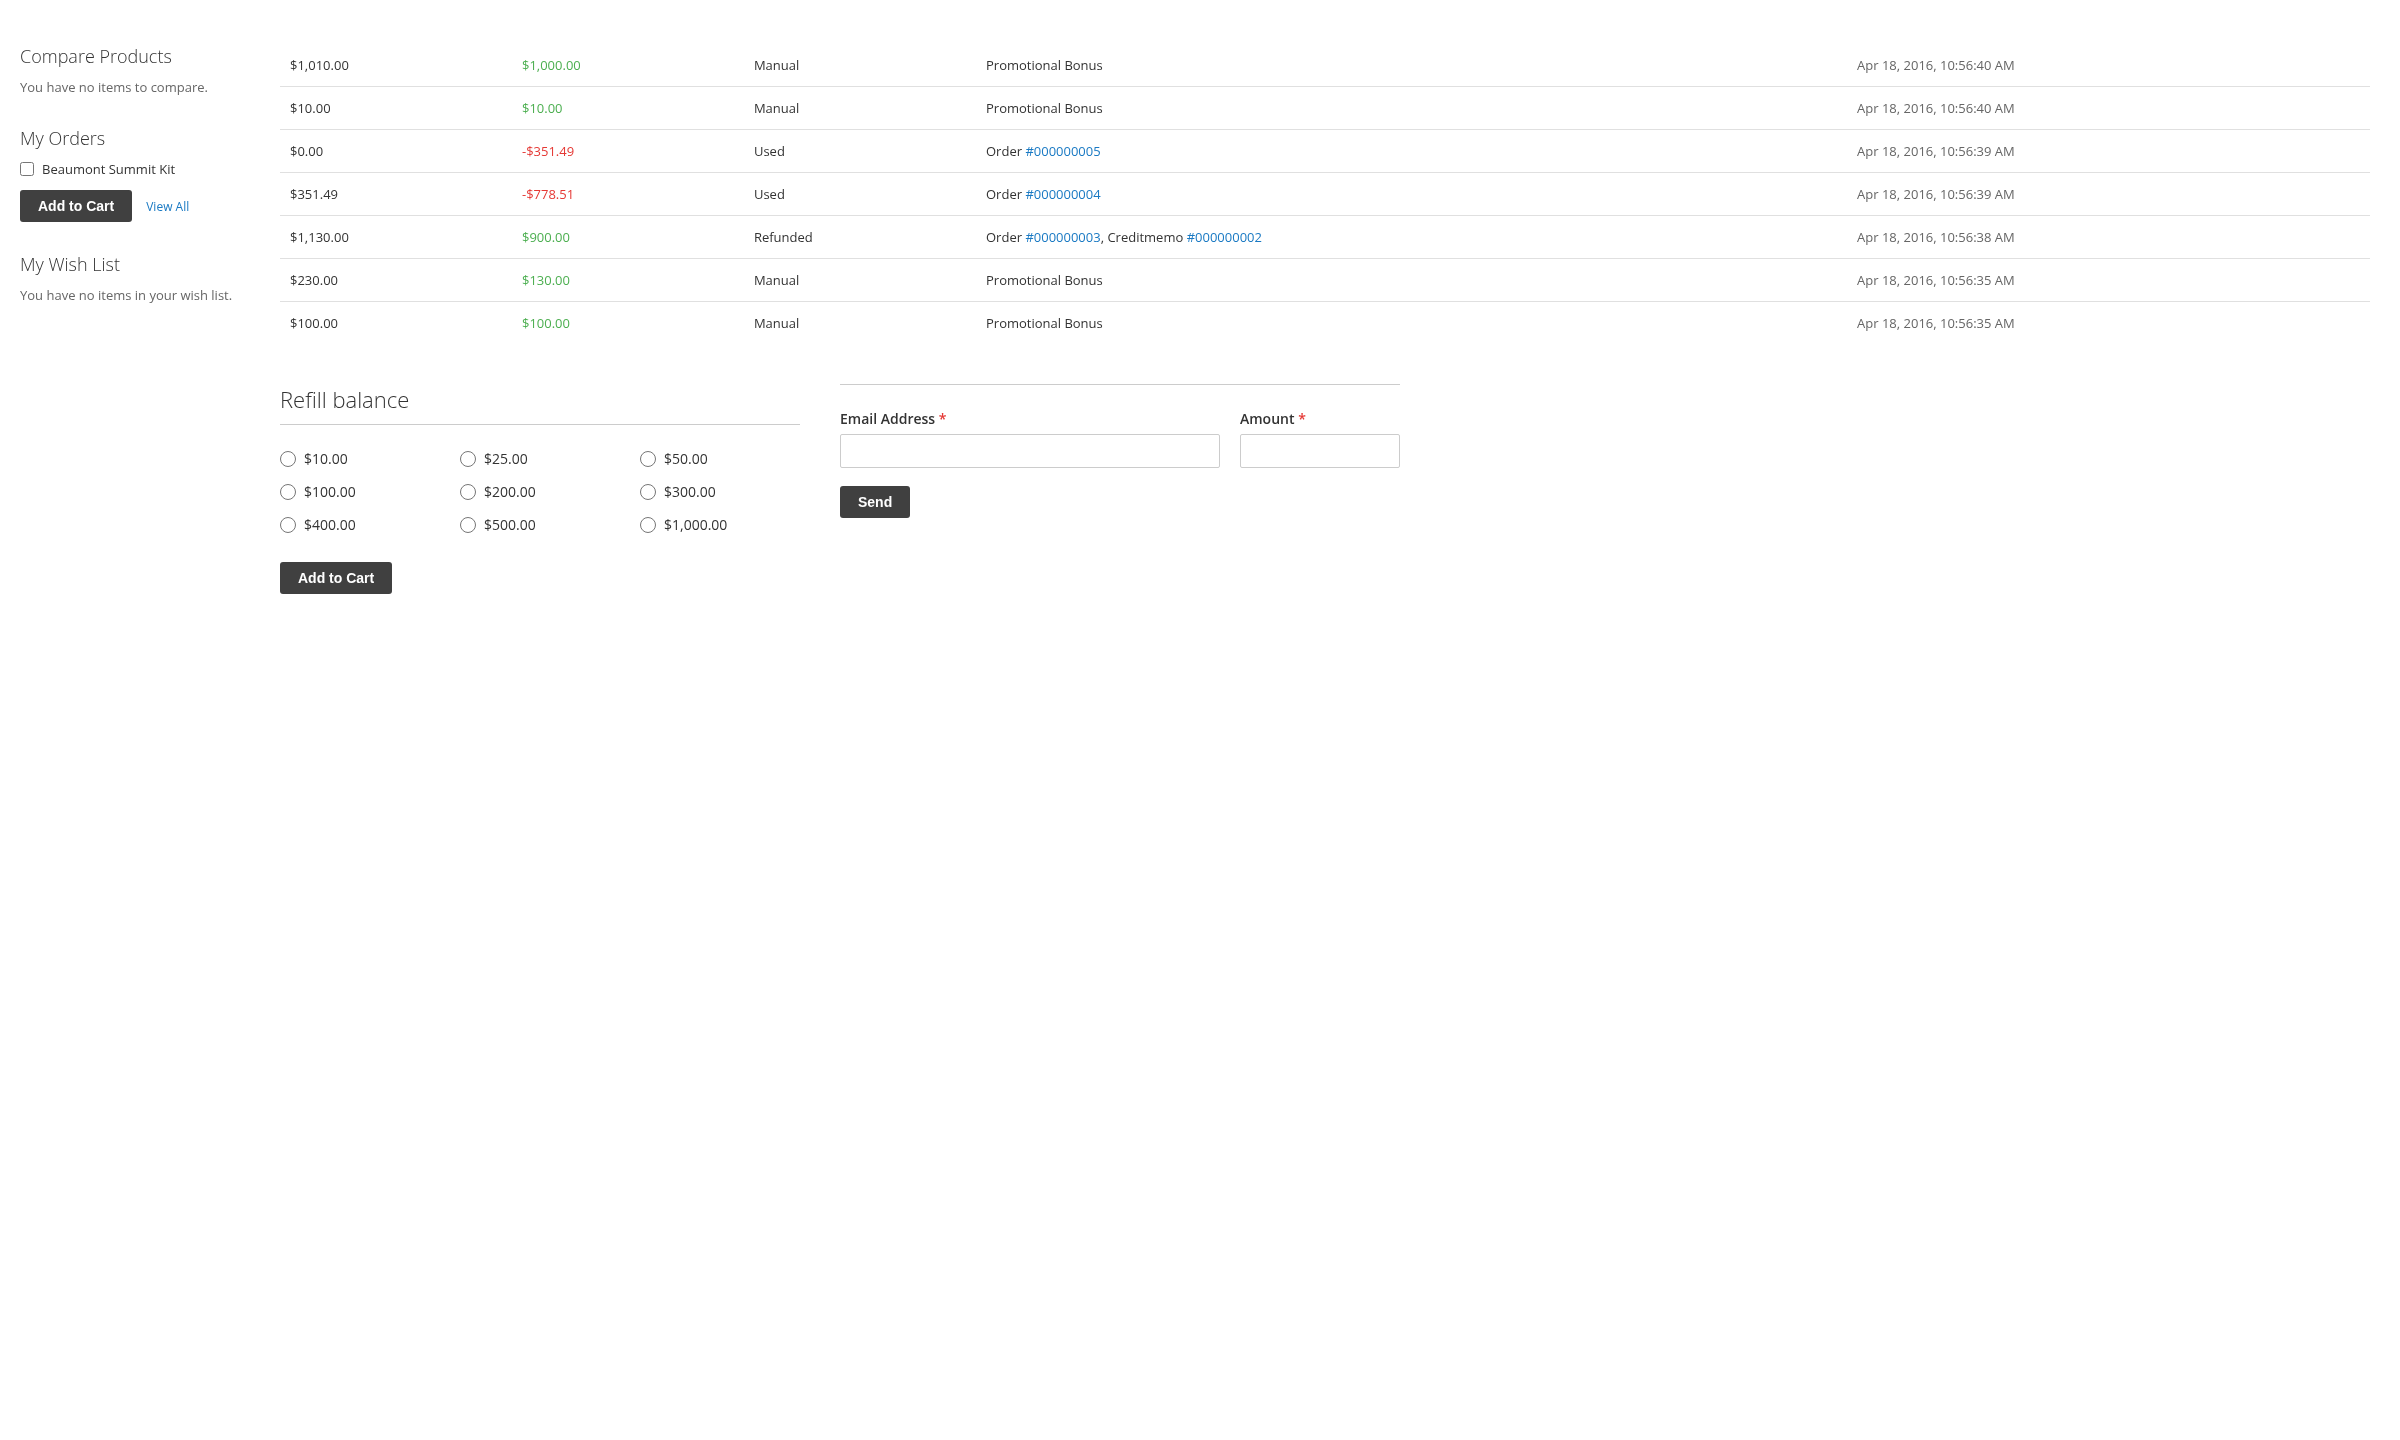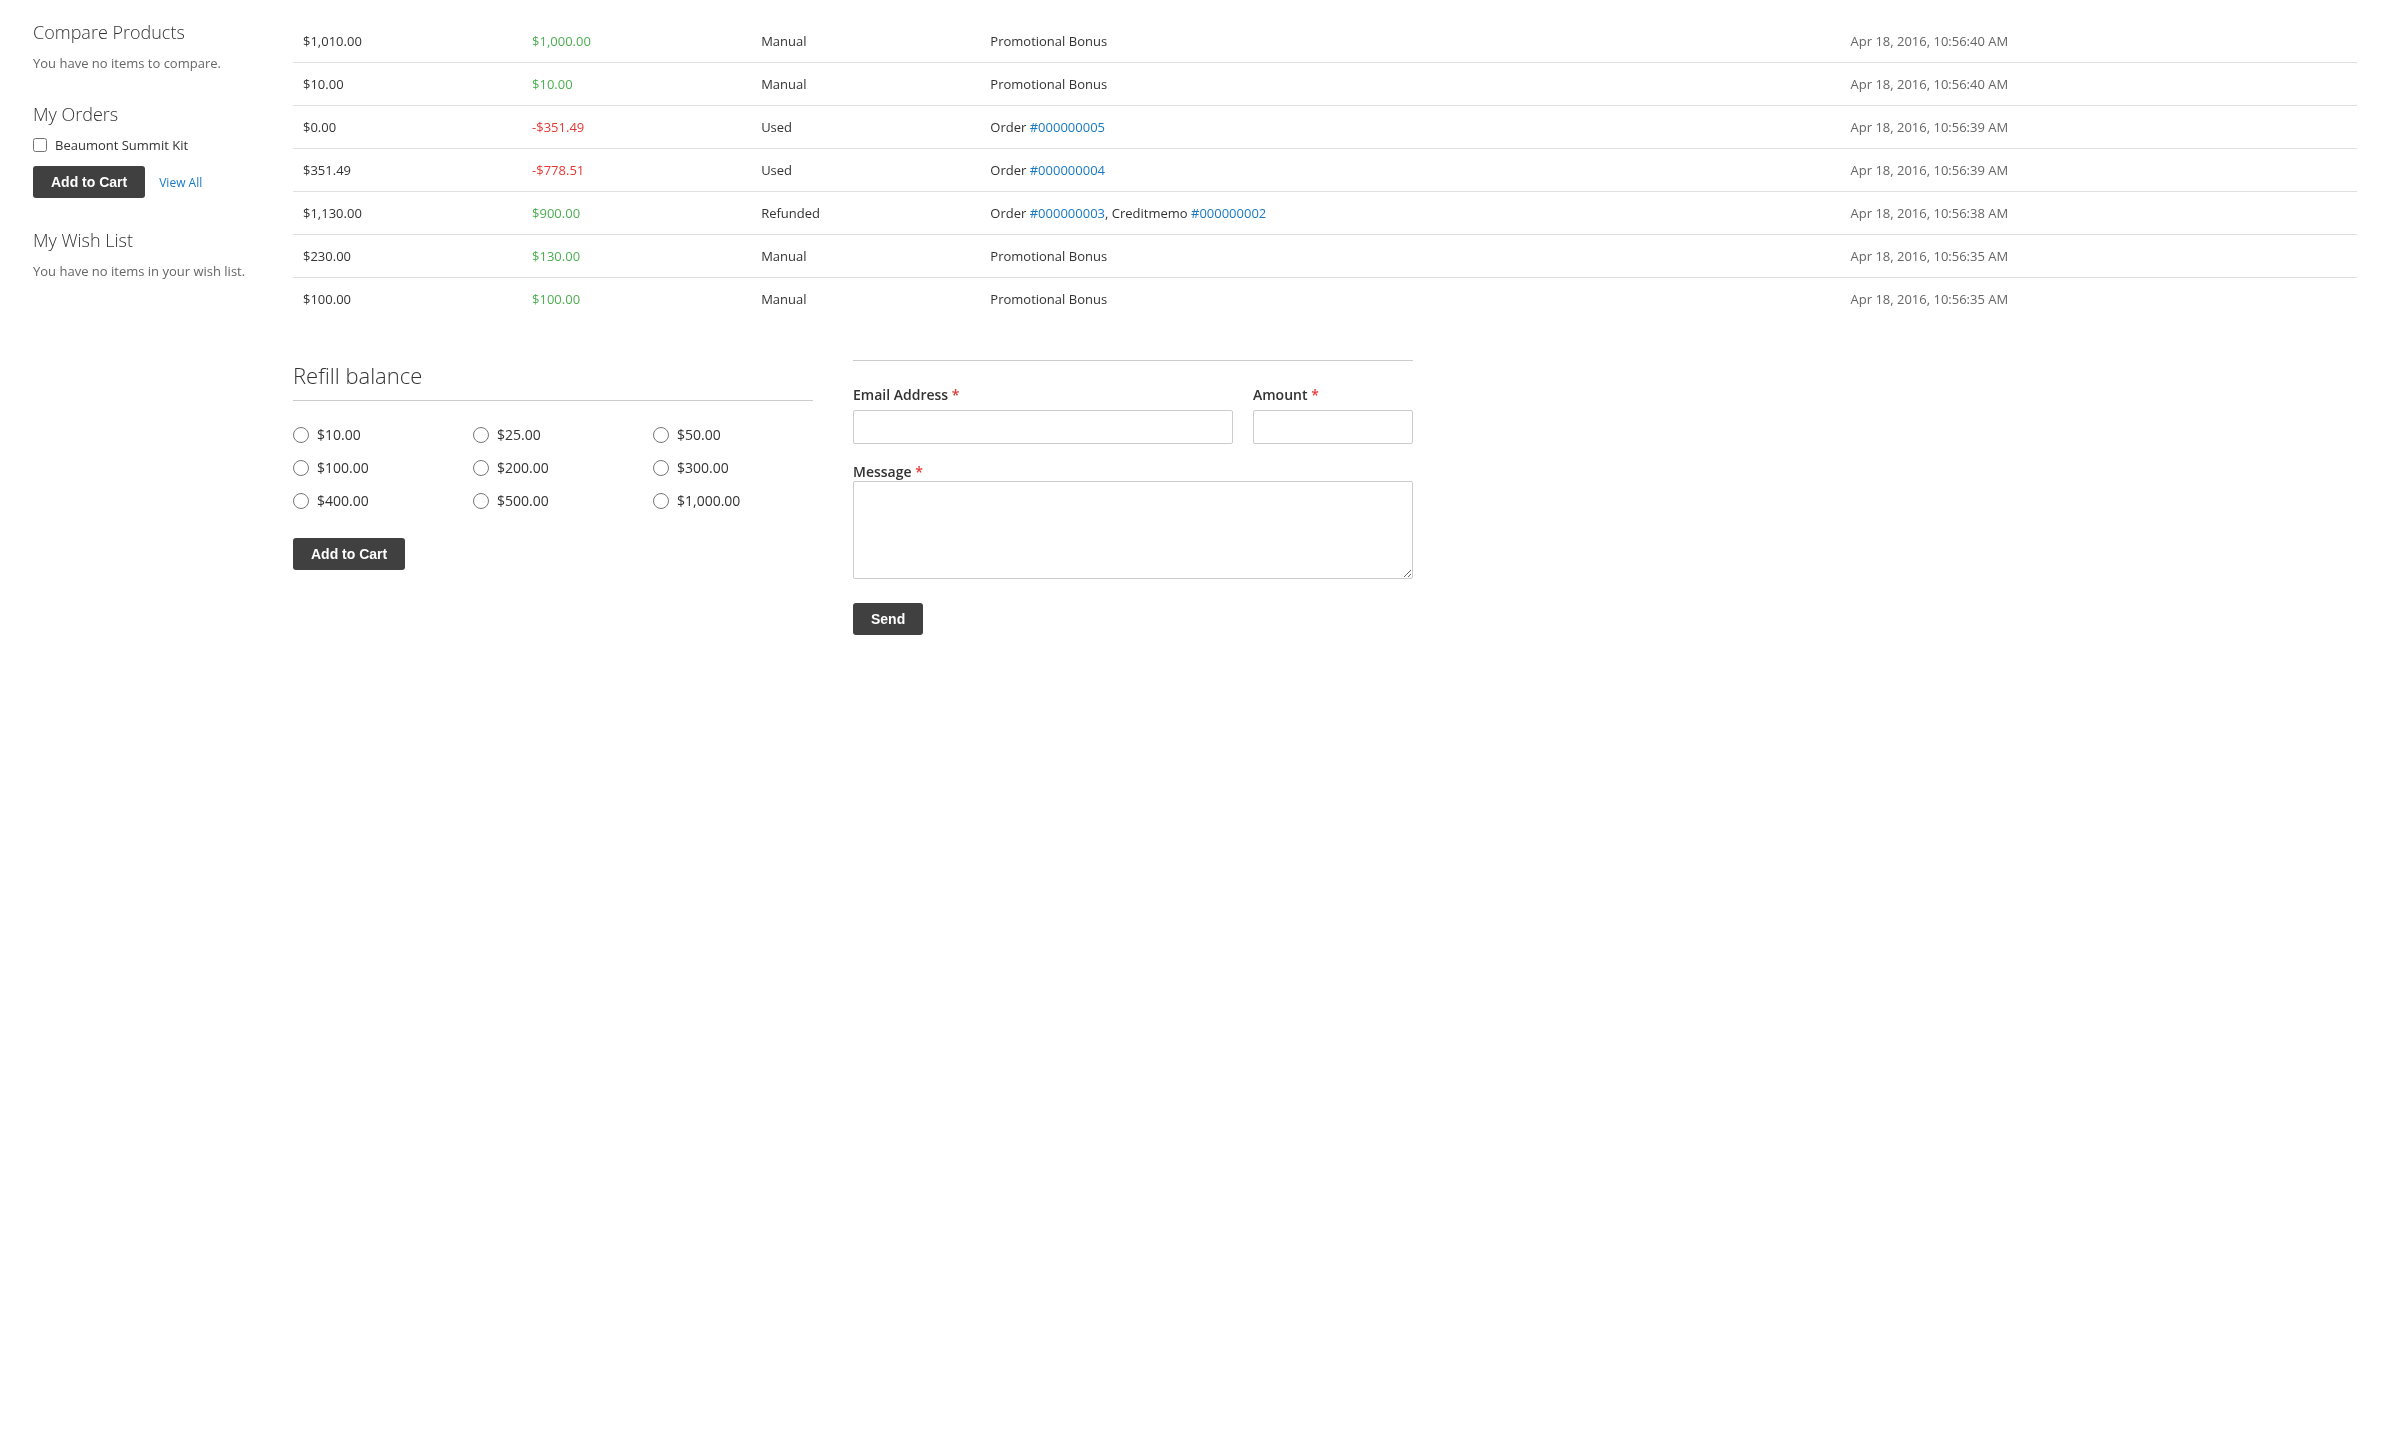--- a/index.html
+++ b/index.html
@@ -1,18 +1,18 @@
 <!DOCTYPE html>
 <html><head>
   <meta charset="utf-8">
   <style>
     * { box-sizing: border-box; margin: 0; padding: 0; }
     body { font-family: 'Open Sans', Arial, sans-serif; font-size: 14px; color: #333; background: #fff; }
 
-    .page-wrapper { display: flex; padding: 20px 13px; }
+    .page-wrapper { display: flex; padding: 20px 0; margin-top: 24px; }
 
     
     .sidebar { width: 260px; min-width: 260px; padding: 0 20px 0 20px; }
     .sidebar-section { margin-bottom: 30px; }
     .sidebar-section-title { font-size: 18px; font-weight: 300; color: #333; margin-bottom: 10px; }
     .sidebar-text { color: #666; font-size: 13px; margin-bottom: 12px; }
     .sidebar-checkbox-row { display: flex; align-items: center; gap: 8px; margin-bottom: 12px; }
     .sidebar-checkbox-row input[type=checkbox] { width: 14px; height: 14px; }
     .sidebar-checkbox-label { font-size: 13px; color: #333; }
     .sidebar-actions { display: flex; align-items: center; gap: 14px; }
@@ -199,26 +199,19 @@
           </div>
           <div class="form-field form-field-narrow">
             <label class="form-label">
               <span>Amount</span>
               <span class="required-star">*</span>
             </label>
             <input type="text" class="form-input" style="">
           </div>
         </div>
 
-        <div class="message-field">
-          <label class="form-label">
-            <span>Message</span>
-            <span class="required-star">*</span>
-          </label>
-          <textarea class="form-textarea" rows="5" style=""></textarea>
-        </div>
 
         <button class="btn-primary">Send</button>
       </div>
 
     </div>
   </div>
 </div>
 
 </body></html>

